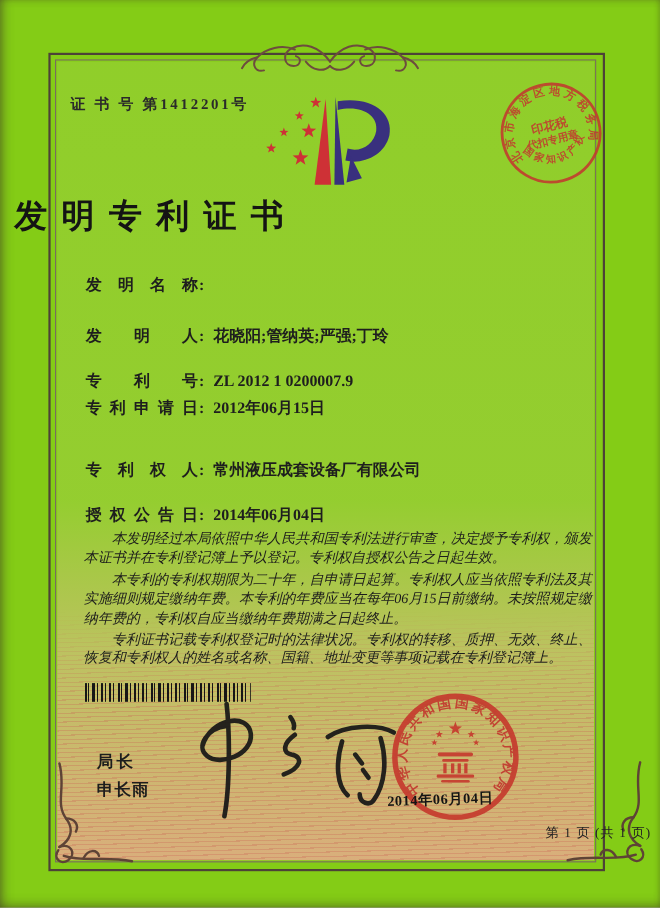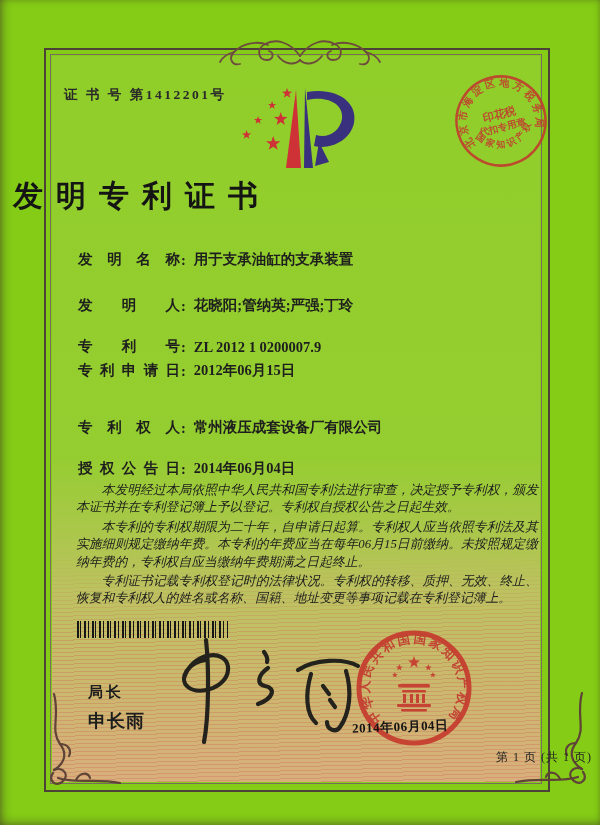--- a/index.html
+++ b/index.html
@@ -32,21 +32,21 @@
   
   .bodytxt{left:76px;top:482px;width:462px;color:#1c1c1c;font-size:12.8px;line-height:17.4px;
            text-align:justify;font-style:italic;}
   .bodytxt p{margin:0 0 2px 0;text-indent:2em;}
   
   .barcode{left:77px;top:621px;width:151px;height:17px;background:
      repeating-linear-gradient(90deg,#161616 0 2px,transparent 2px 3px,#161616 3px 4px,
      transparent 4px 7px,#161616 7px 9px,transparent 9px 11px,#161616 11px 12px,transparent 12px 15px);}
   
   .sig-title{left:88px;top:683px;font-size:15px;font-weight:700;color:#1d1d1d;letter-spacing:3px;text-align:right;}
-  .sig-name{left:88px;top:709px;font-size:18px;font-weight:700;color:#1d1d1d;letter-spacing:1px;}
+  .sig-name{left:88px;top:709px;font-size:15px;font-weight:700;color:#1d1d1d;letter-spacing:1px;}
   .sig-svg{left:146px;top:634px;width:232px;height:116px;}
   
   .seal-b{left:350px;top:624px;width:128px;height:128px;opacity:.92;}
   .seal-date{left:352px;top:718px;font-size:13px;font-weight:700;color:#141414;letter-spacing:.5px;
              transform:rotate(-2deg);font-family:"Liberation Serif","DejaVu Serif",serif;}
   .footer{left:0;top:749px;width:592px;text-align:right;font-size:12px;color:#222;letter-spacing:1px;}
   
   .ringtxt{fill:#c23a2f;font-weight:700;font-family:"Liberation Serif","DejaVu Serif",serif;}
   .seal-center-1{fill:#c23a2f;font-size:10.5px;font-weight:700;}
   .seal-center-2{fill:#c23a2f;font-size:9px;font-weight:700;}
@@ -133,21 +133,20 @@
     </text>
     <text x="50" y="47" text-anchor="middle" class="seal-center-1">印花税</text>
     <text x="50" y="59" text-anchor="middle" class="seal-center-2">代扣专用章</text>
   </svg>
 
   <div class="abs title">发明专利证书</div>
 
   <div class="abs frow fy0">
     <span class="flabel">发明名称</span>
       <span class="fcolon">:</span>
-      <span>用于支承油缸的支承装置</span>
   </div>
   <div class="abs frow fy1">
     <span class="flabel">发明人</span>
       <span class="fcolon">:</span>
       <span>花晓阳;管纳英;严强;丁玲</span>
   </div>
   <div class="abs frow fy2">
     <span class="flabel">专利号</span>
       <span class="fcolon">:</span>
       <span>ZL 2012 1 0200007.9</span>

